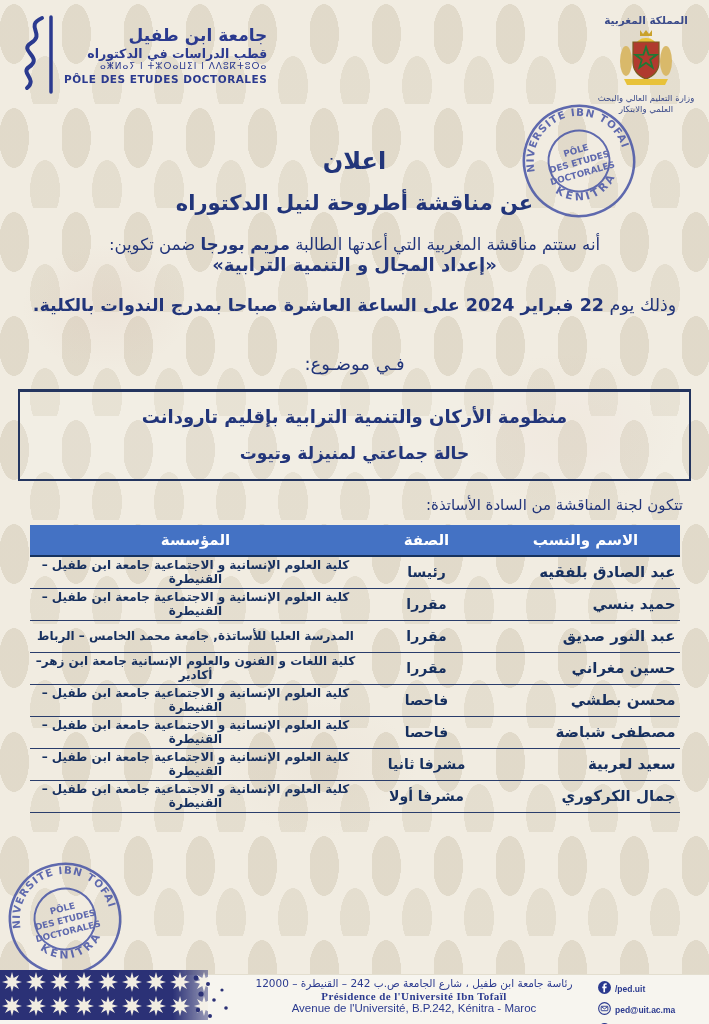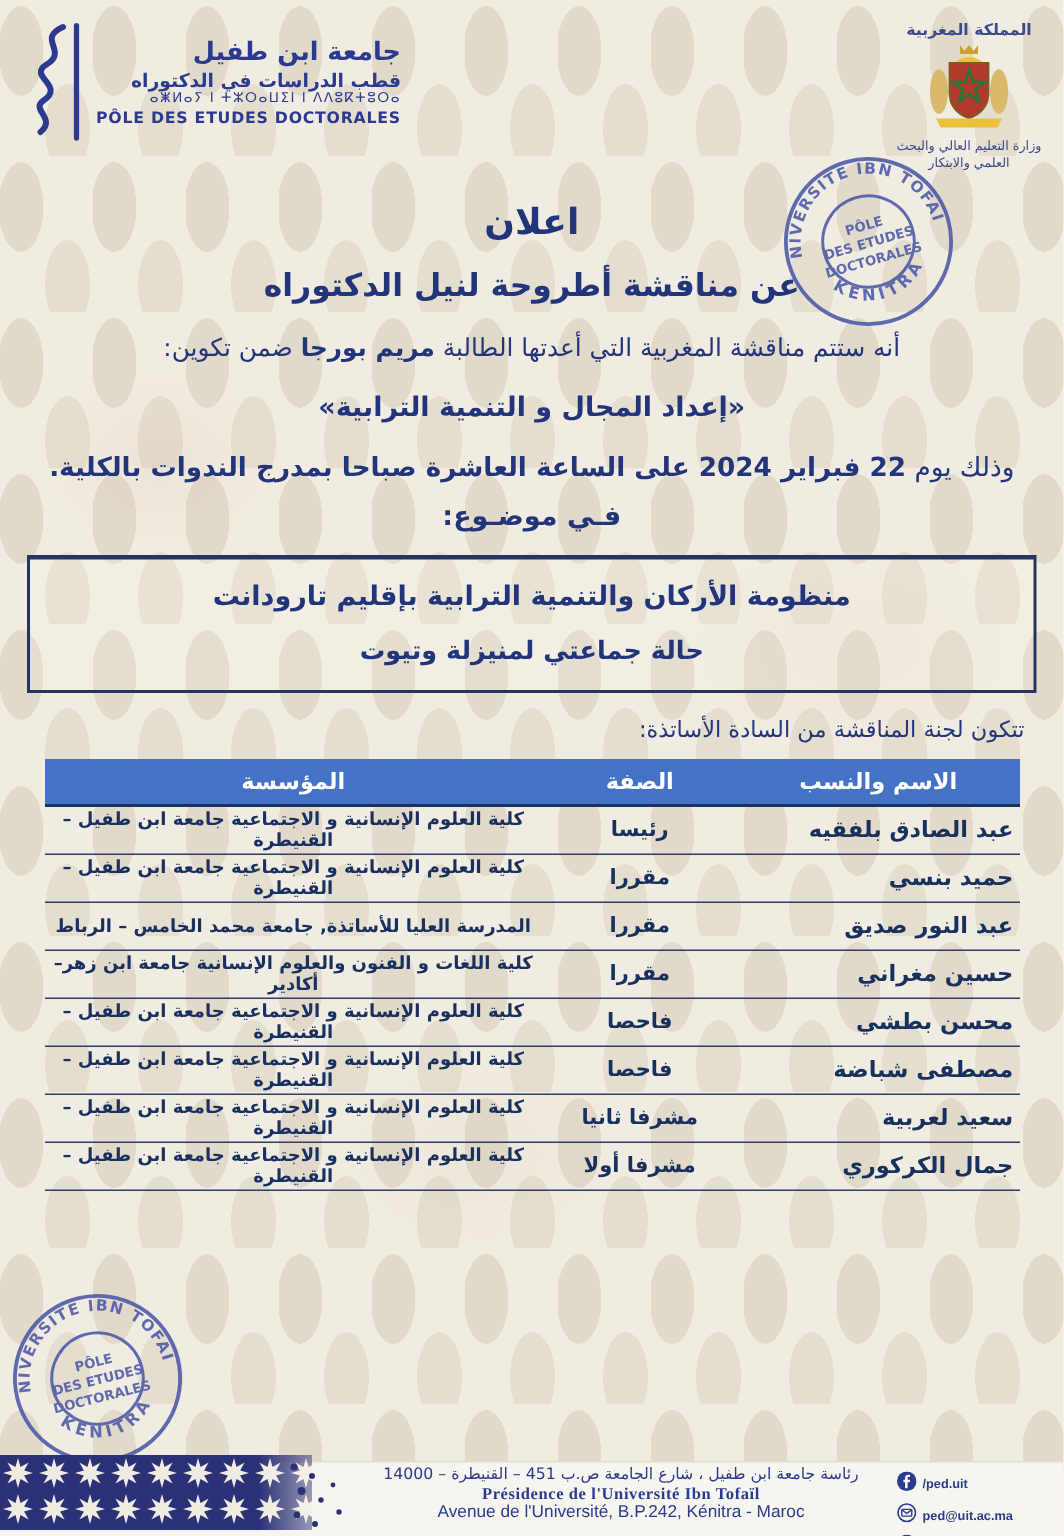--- a/index.html
+++ b/index.html
@@ -32,28 +32,28 @@
   .gov-block{ position:absolute; top:14px; left:590px; width:112px; text-align:center; color:#3a4a8a; }
   .gov-block .g1{ font-size:10.5px; font-weight:bold; direction:rtl; margin-bottom:3px; }
   .gov-block .g2{ font-size:8.5px; direction:rtl; line-height:1.35; margin-top:2px; }
 
   
   .stamp{ position:absolute; width:118px; height:118px; opacity:.88; }
   .stamp.tr{ top:102px; left:520px; transform:rotate(-16deg); }
   .stamp.bl{ top:860px; left:6px;  transform:rotate(-14deg); }
 
   
-  .content{ position:absolute; top:134px; left:0; right:0; text-align:center; direction:rtl; }
+  .content{ position:absolute; top:147px; left:0; right:0; text-align:center; direction:rtl; }
   .a-title   { font-size:24px; font-weight:bold; }
   .a-sub     { font-size:21px; font-weight:bold; margin-top:16px; }
   .a-line1   { font-size:17px; margin-top:24px; }
   .a-line2   { font-size:16.5px; margin-top:20px; }
-  .a-form    { font-size:18px; font-weight:bold; margin-top:20px; }
+  .a-form    { font-size:18px; font-weight:bold; }
   .a-line3   { font-size:17.5px; margin-top:20px; }
-  .a-subjlab { font-size:18px; font-weight:bold; margin-top:12px; }
+  .a-subjlab { font-size:18px; font-weight:normal; margin-top:38px; }
   .bold      { font-weight:bold; }
 
   .subject-box{
     margin:15px 18px 0 18px; border:2px solid #24355f; border-top-width:3px;
     padding:14px 10px 16px 10px; background:rgba(255,255,255,.12);
   }
   .subject-box .s1{ font-size:18px; font-weight:bold; }
   .subject-box .s2{ font-size:17px; font-weight:bold; margin-top:16px; }
 
   .committee-intro{ text-align:right; padding-left:12px; margin:15px 26px 0 0; font-size:15px; }
@@ -251,21 +251,21 @@
           <circle cx="214" cy="30" r="1.8"></circle>
             <circle cx="198" cy="40" r="2.2"></circle>
             <circle cx="210" cy="46" r="2"></circle>
           <circle cx="222" cy="20" r="1.6"></circle>
             <circle cx="226" cy="38" r="1.8"></circle>
         </g>
       </svg>
     </span>
 
     <div class="addr">
-      <div class="f-ar">رئاسة جامعة ابن طفيل ، شارع الجامعة ص.ب 451 – القنيطرة – 14000</div>
+      <div class="f-ar">رئاسة جامعة ابن طفيل ، شارع الجامعة ص.ب 242 – القنيطرة – 12000</div>
       <div class="f-fr-b">Présidence de l'Université Ibn Tofaïl</div>
       <div class="f-fr">Avenue de l'Université, B.P.242, Kénitra - Maroc</div>
     </div>
 
     <div class="links">
       <div class="link-row">
         <span>
           <svg width="13" height="13" viewBox="0 0 14 14">
               <circle cx="7" cy="7" r="7" fill="#2b3a8f"></circle>
               <path d="M8,4 h1.4 V2.3 H8 c-1.4,0 -2.2,.9 -2.2,2.2 V6 H4.6 v1.7 h1.2 V12 h1.8 V7.7 h1.5 L9.4,6 H7.6 V4.7 c0,-.45 .15,-.7 .4,-.7" fill="#fff"></path>

